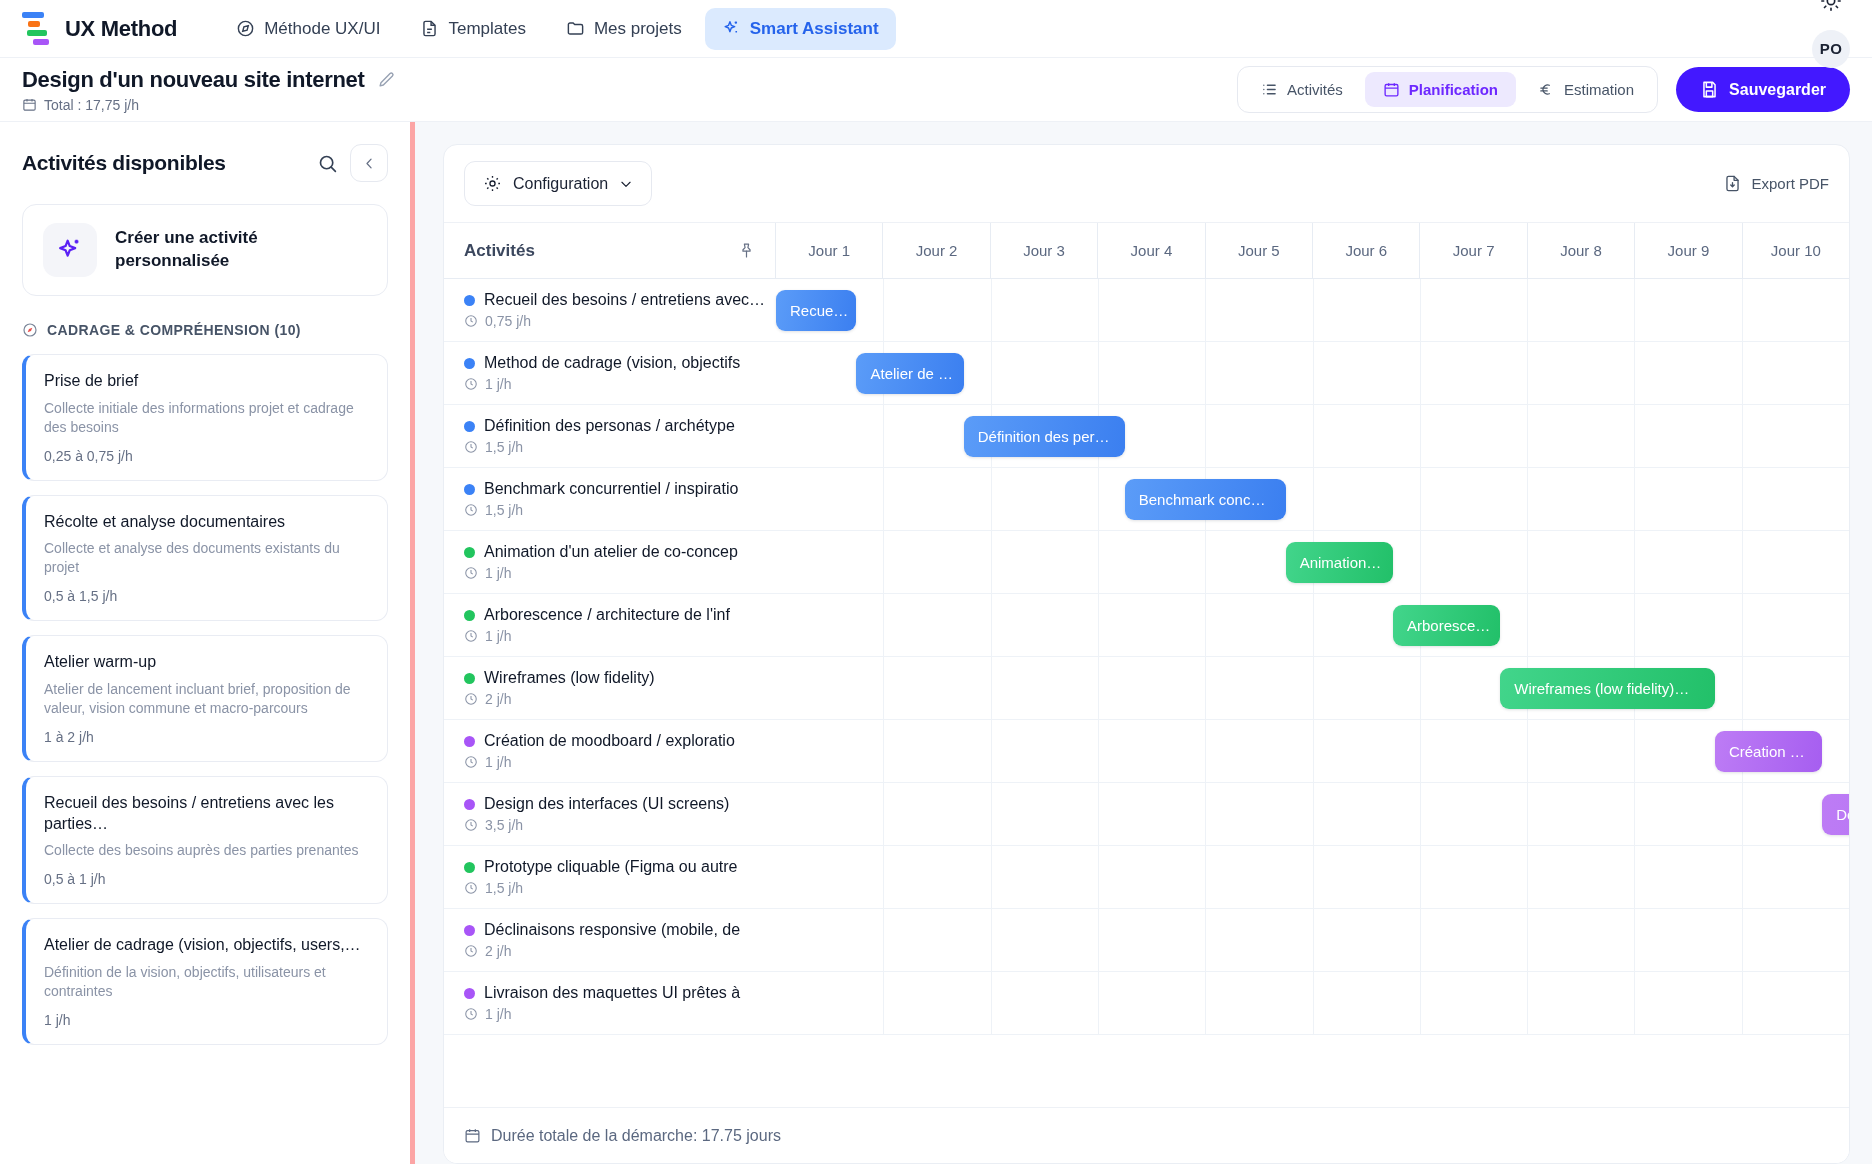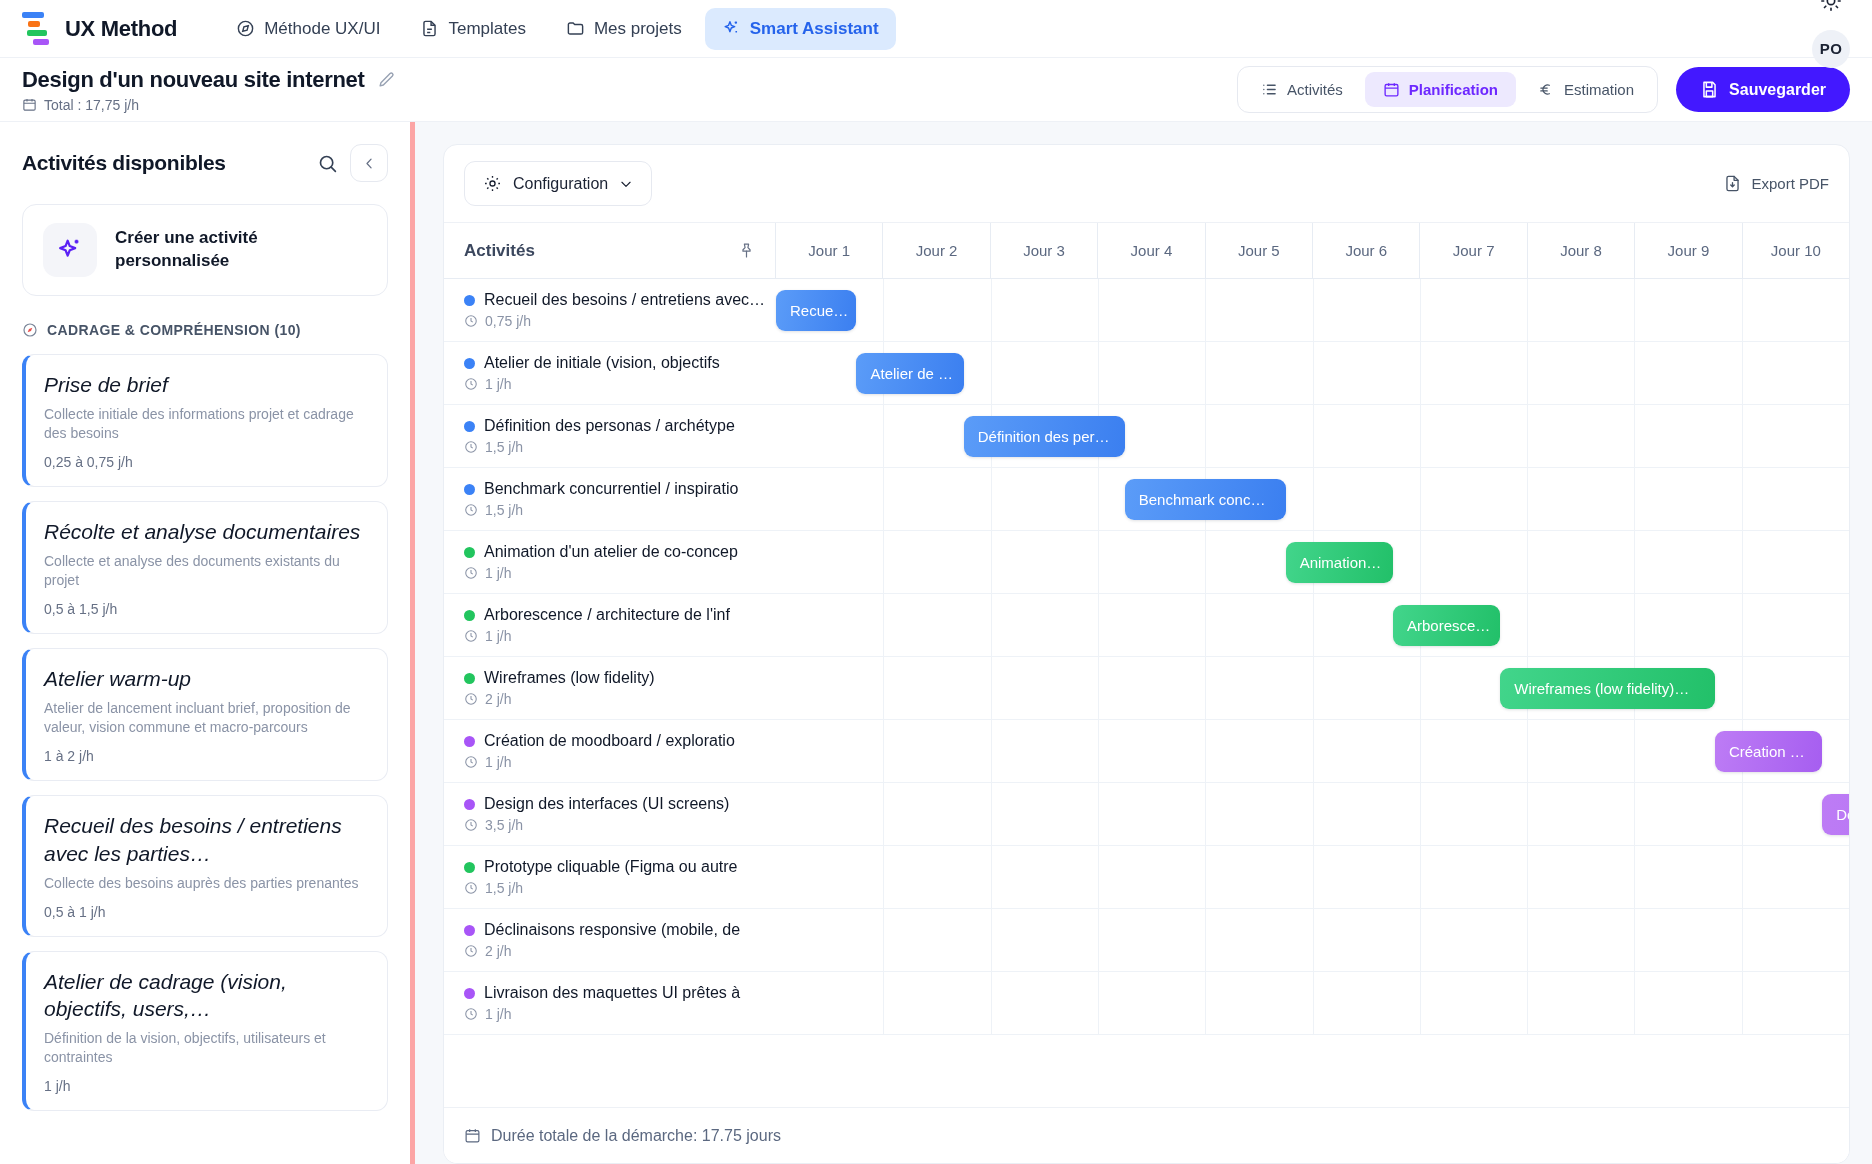--- a/index.html
+++ b/index.html
@@ -117,21 +117,21 @@
   .sec-head {
     display: flex; align-items: center; gap: 9px;
     font-size: 14px; font-weight: bold; letter-spacing: 0.4px;
     color: #475467; margin-bottom: 16px;
   }
   .act-card {
     border: 1px solid #e9ecf3; border-left: 4px solid #3b82f6;
     border-radius: 12px; padding: 16px 18px; margin-bottom: 14px;
     cursor: grab; background: #fff;
   }
-  .act-name { font-size: 21px; color: #101828; line-height: 1.3; margin-bottom: 7px; font-style: italic; }
+  .act-name { font-size: 16px; color: #101828; line-height: 1.3; margin-bottom: 7px; }
   .act-desc { font-size: 14px; color: #8a93a6; line-height: 1.35; margin-bottom: 11px; }
   .act-eff { font-size: 14px; color: #667085; }
 
   
   .main {
     flex: 1; background: #f6f8fb;
     padding: 22px 22px 0 28px; overflow: hidden;
   }
   .panel {
     background: #ffffff; border: 1px solid #eaeef4; border-radius: 14px;
@@ -483,21 +483,21 @@
                 <div class="g-gridline" style="left: 70%;"></div>
                 <div class="g-gridline" style="left: 80%;"></div>
                 <div class="g-gridline" style="left: 90%;"></div>
                 <div class="g-bar bar-blue" style="left: 0%; width: 7.5%;">Recue…</div>
               </div>
             </div>
             <div class="g-row">
               <div class="g-rowinfo">
                 <div class="g-rowname">
                   <span class="dot" style="background:#3b82f6"></span>
-                  <span>Atelier de initiale (vision, objectifs</span>
+                  <span>Method de cadrage (vision, objectifs</span>
                 </div>
                 <div class="g-roweff">
                   <span>
                     <svg width="14" height="14" viewBox="0 0 24 24" fill="none" stroke="#8a93a6" stroke-width="1.8">
                       <circle cx="12" cy="12" r="9"></circle>
                       <path d="M12 7v5l3 2"></path>
                     </svg>
                   </span>
                   <span>1 j/h</span>
                 </div>

